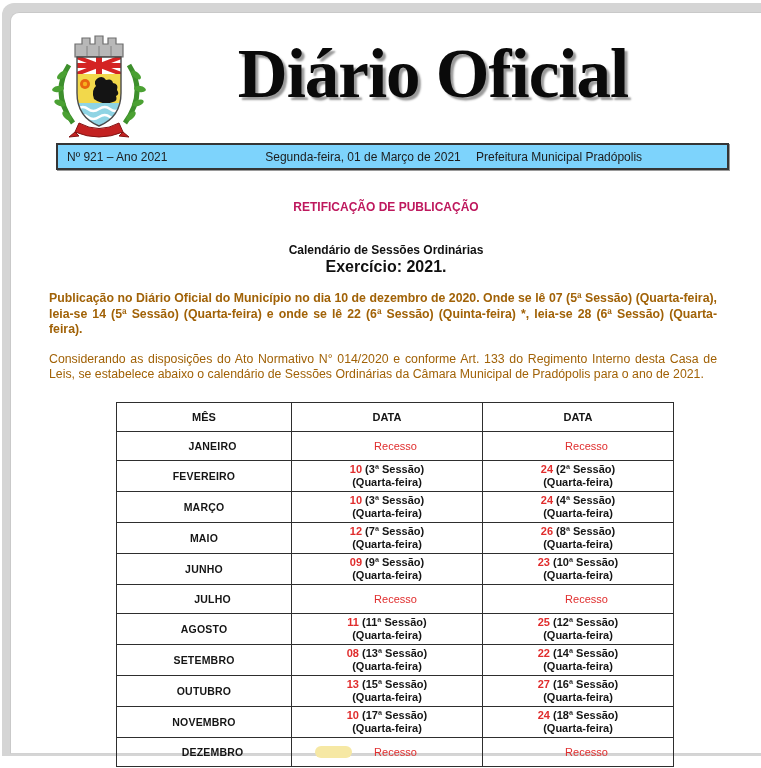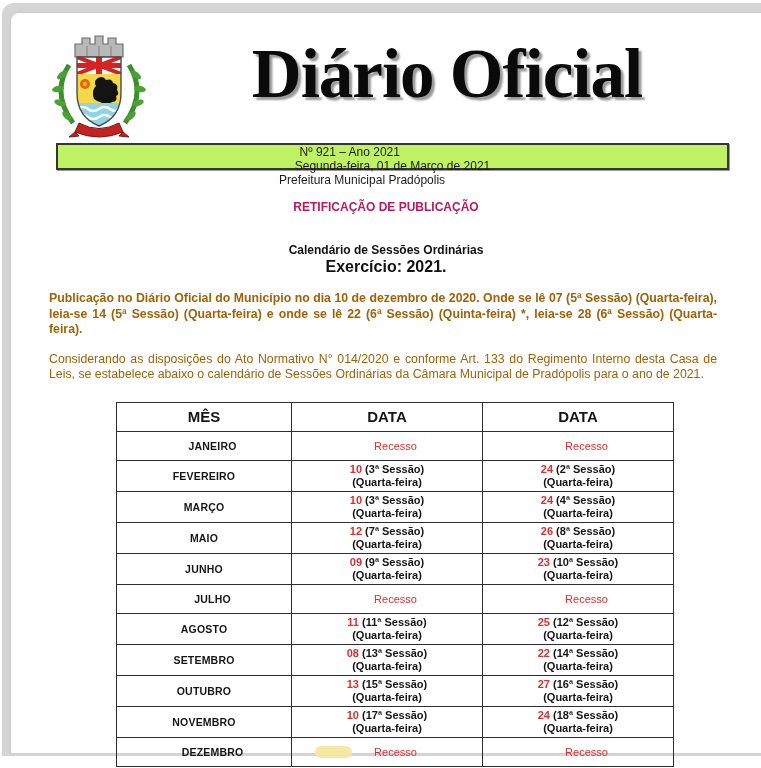--- a/index.html
+++ b/index.html
@@ -4,39 +4,39 @@
 <style>
   html,body{margin:0;padding:0;width:761px;height:768px;overflow:hidden;background:#fff;
             font-family:"Liberation Sans",sans-serif;}
   .chrome-band{position:absolute;left:2px;top:3px;right:0;bottom:12px;
                background:#d5d5d5;border-radius:12px 0 0 0;}
   .page{position:absolute;left:10px;top:12px;right:0;bottom:14px;background:#fff;
         border-radius:9px 0 0 0;border-left:1px solid #c9c9c9;border-top:1px solid #c9c9c9;
         border-bottom:1px solid #d2d2d2;}
   .masthead{position:relative;height:130px;}
   .logo{position:absolute;left:38px;top:20px;width:100px;height:108px;}
-  .gazette-title{position:absolute;left:156px;top:22px;width:560px;text-align:center;
+  .gazette-title{position:absolute;left:142px;top:22px;width:560px;text-align:center;
         font-family:"Liberation Serif",serif;font-weight:bold;font-size:69px;
         letter-spacing:-1px;color:#0a0a0a;text-shadow:3px 3px 2px #9a9a9a;white-space:nowrap;}
-  .info-bar{margin:0 32px 0 45px;height:23px;background:#bef264;border:2px solid #353535;
+  .info-bar{margin:0 32px 0 45px;height:23px;background:#7dd3fc;border:2px solid #353535;
         display:flex;align-items:center;font-size:12px;color:#1c1c1c;
-        box-shadow:1px 1px 0 #9a9a9a;flex-direction:column;}
+        box-shadow:1px 1px 0 #9a9a9a;}
   .info-bar .left{padding-left:9px;width:195px;}
   .info-bar .mid{flex:1;text-align:center;}
-  .info-bar .right{width:235px;text-align:left;padding-right:4px;margin-left:12px;}
+  .info-bar .right{width:235px;text-align:left;padding-right:16px;margin-left:12px;}
   .h1{margin-top:30px;text-align:center;font-weight:bold;font-size:12px;color:#be185d;}
   .h2{margin-top:29px;text-align:center;font-weight:bold;font-size:12px;color:#111;}
   .h3{margin-top:1px;text-align:center;font-weight:bold;font-size:16px;color:#111;}
   .para{margin:14px 44px 0 38px;font-size:12.3px;line-height:15.5px;text-align:justify;color:#a16207;}
   .para.bold{font-weight:bold;margin-top:15px;}
   table.sessions{border-collapse:collapse;margin:19px 0 0 105px;width:540px;
         font-size:11px;color:#151515;table-layout:fixed;}
   table.sessions th,table.sessions td{border:1px solid #2e2e2e;text-align:center;
         vertical-align:middle;padding:2px 3px;}
-  table.sessions th{height:24px;font-size:15px;font-weight:bold;}
+  table.sessions th{height:24px;font-size:11px;font-weight:bold;}
   th.c-month,td.month{width:168px;}
   th.c-data{width:184px;}
   td.month{font-weight:bold;font-size:10.5px;letter-spacing:.2px;}
   td.date{font-weight:bold;height:26px;}
   td.date .l1,td.date .l2{line-height:13px;}
   td.date .day{color:var(--accent-red);}
   .recesso{color:var(--accent-red);font-weight:normal;}
   tr.single td{height:24px;padding-left:20px;}
   td.rel{position:relative;}
   .blob{position:absolute;left:23px;top:50%;transform:translateY(-50%);width:37px;height:12px;

